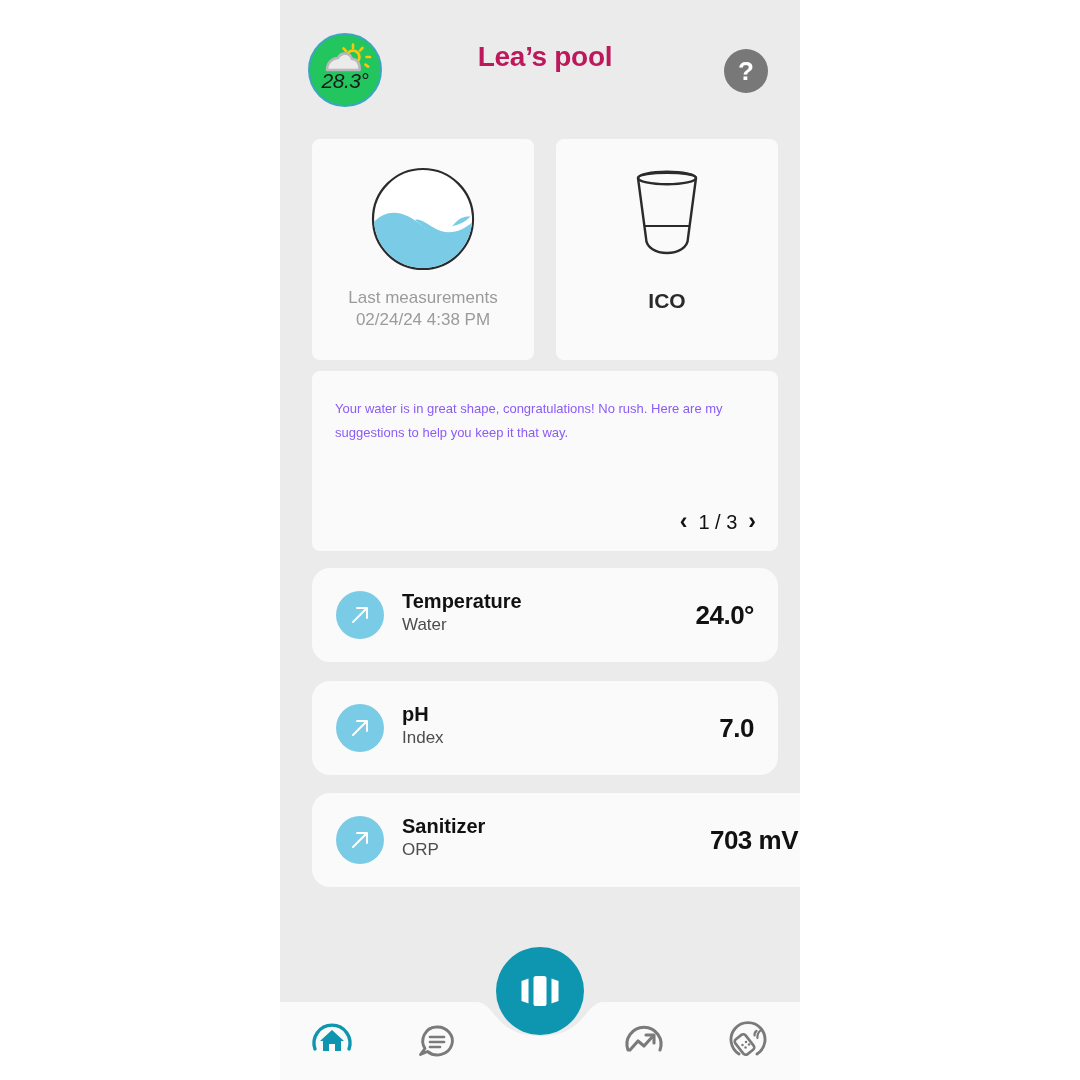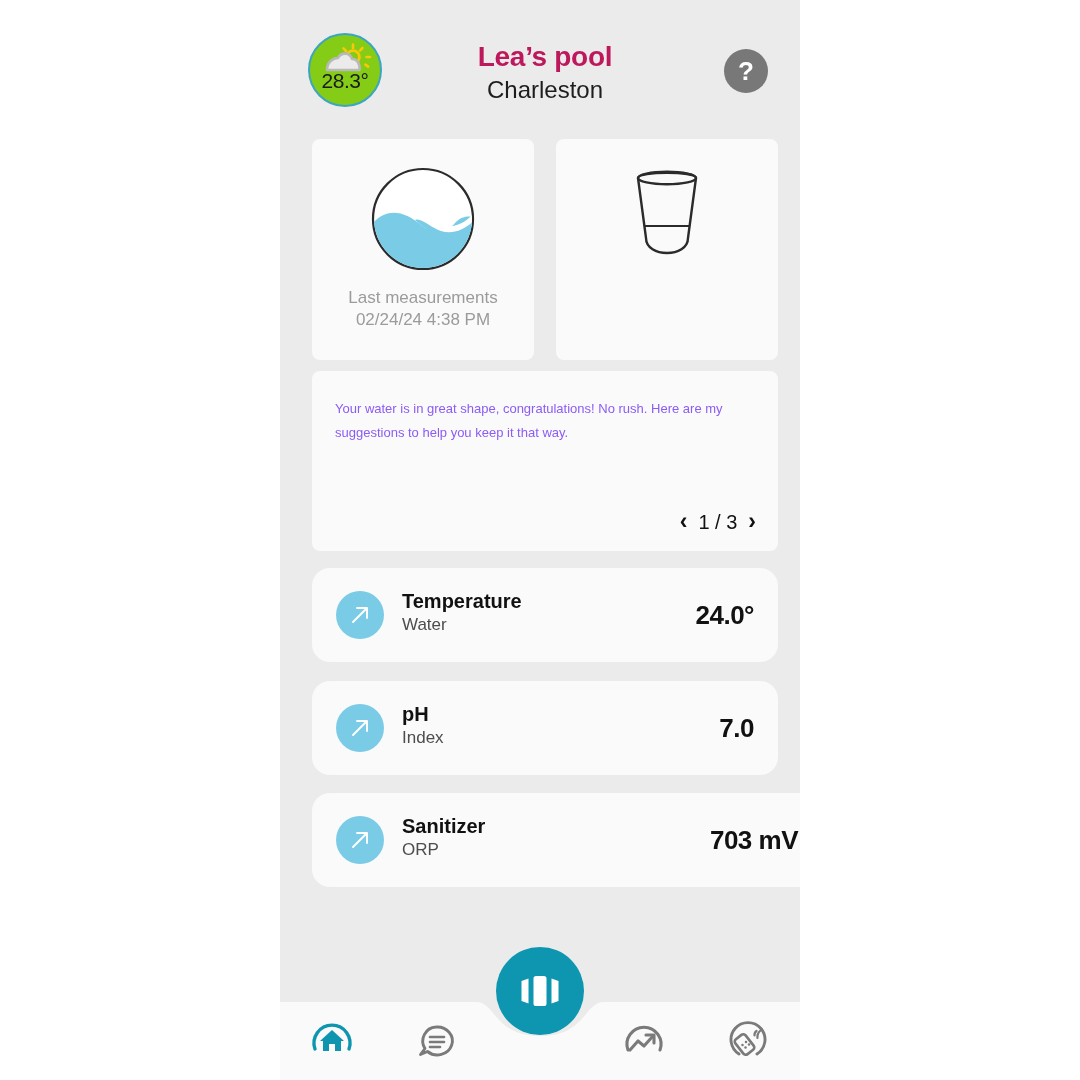--- a/index.html
+++ b/index.html
@@ -32,27 +32,28 @@
     position: absolute;
     left: 0; top: 0;
     width: 520px;
     height: 140px;
   }
   .weather-badge {
     position: absolute;
     left: 28px; top: 33px;
     width: 74px; height: 74px;
     border-radius: 50%;
-    background: #84cc16;
+    background: #22c55e;
     border: 2px solid #3ba6bf;
     box-sizing: border-box;
     display: flex;
     flex-direction: column;
     align-items: center;
     justify-content: flex-end;
+    font-style: italic;
   }
   .weather-badge .wicon {
     position: absolute;
     top: 8px; left: 11px;
     width: 52px; height: 32px;
   }
   .weather-temp {
     position: relative;
     font-size: 21px;
     color: #1a1a1a;
@@ -282,21 +283,20 @@
             <line x1="44.4" y1="21.6" x2="47.2" y2="23.6"></line>
           </g>
           <circle cx="32" cy="14" r="6.4" fill="none" stroke="#fbc70a" stroke-width="2.8"></circle>
           <path d="M6 27 C6 19 12 15 17 15 C20 9 29 9 31 16 C36 16 39 20 38.6 27 Z" fill="#ebebeb" stroke="#b9b9b9" stroke-width="2.6" stroke-linejoin="round"></path>
         </svg>
         <div class="weather-temp">28.3°</div>
       </div>
 
       <div class="title-block">
         <div class="pool-title">Lea’s pool</div>
-        <div class="pool-city">Charleston</div>
       </div>
 
       <div class="help-button">
         <span>?</span>
       </div>
     </div>
 
     <div class="card card-water">
       <svg class="water-logo" viewBox="0 0 104 104">
         <circle cx="52" cy="52" r="50" fill="#ffffff" stroke="#2b2b2b" stroke-width="2.2"></circle>
@@ -314,20 +314,21 @@
         <div>02/24/24 4:38 PM</div>
       </div>
     </div>
 
     <div class="card card-ico">
       <svg class="ico-glyph" viewBox="0 0 100 110">
         <path d="M21 14 C21 7 79 7 79 14 L71 74 C71 94 29 94 29 74 Z" fill="none" stroke="#2b2b2b" stroke-width="2.4" stroke-linejoin="round"></path>
         <ellipse cx="50" cy="14" rx="29" ry="6.2" fill="none" stroke="#2b2b2b" stroke-width="2.4"></ellipse>
         <path d="M27.2 62 L72.8 62" fill="none" stroke="#2b2b2b" stroke-width="2.2"></path>
       </svg>
+      <div class="ico-label">ICO</div>
     </div>
 
     <div class="card card-advice">
       <div class="advice-text">Your water is in great shape, congratulations! No rush. Here are my suggestions to help you keep it that way.</div>
       <div class="pager">
         <span class="chev">‹</span>
         <span class="count">1 / 3</span>
         <span class="chev">›</span>
       </div>
     </div>

